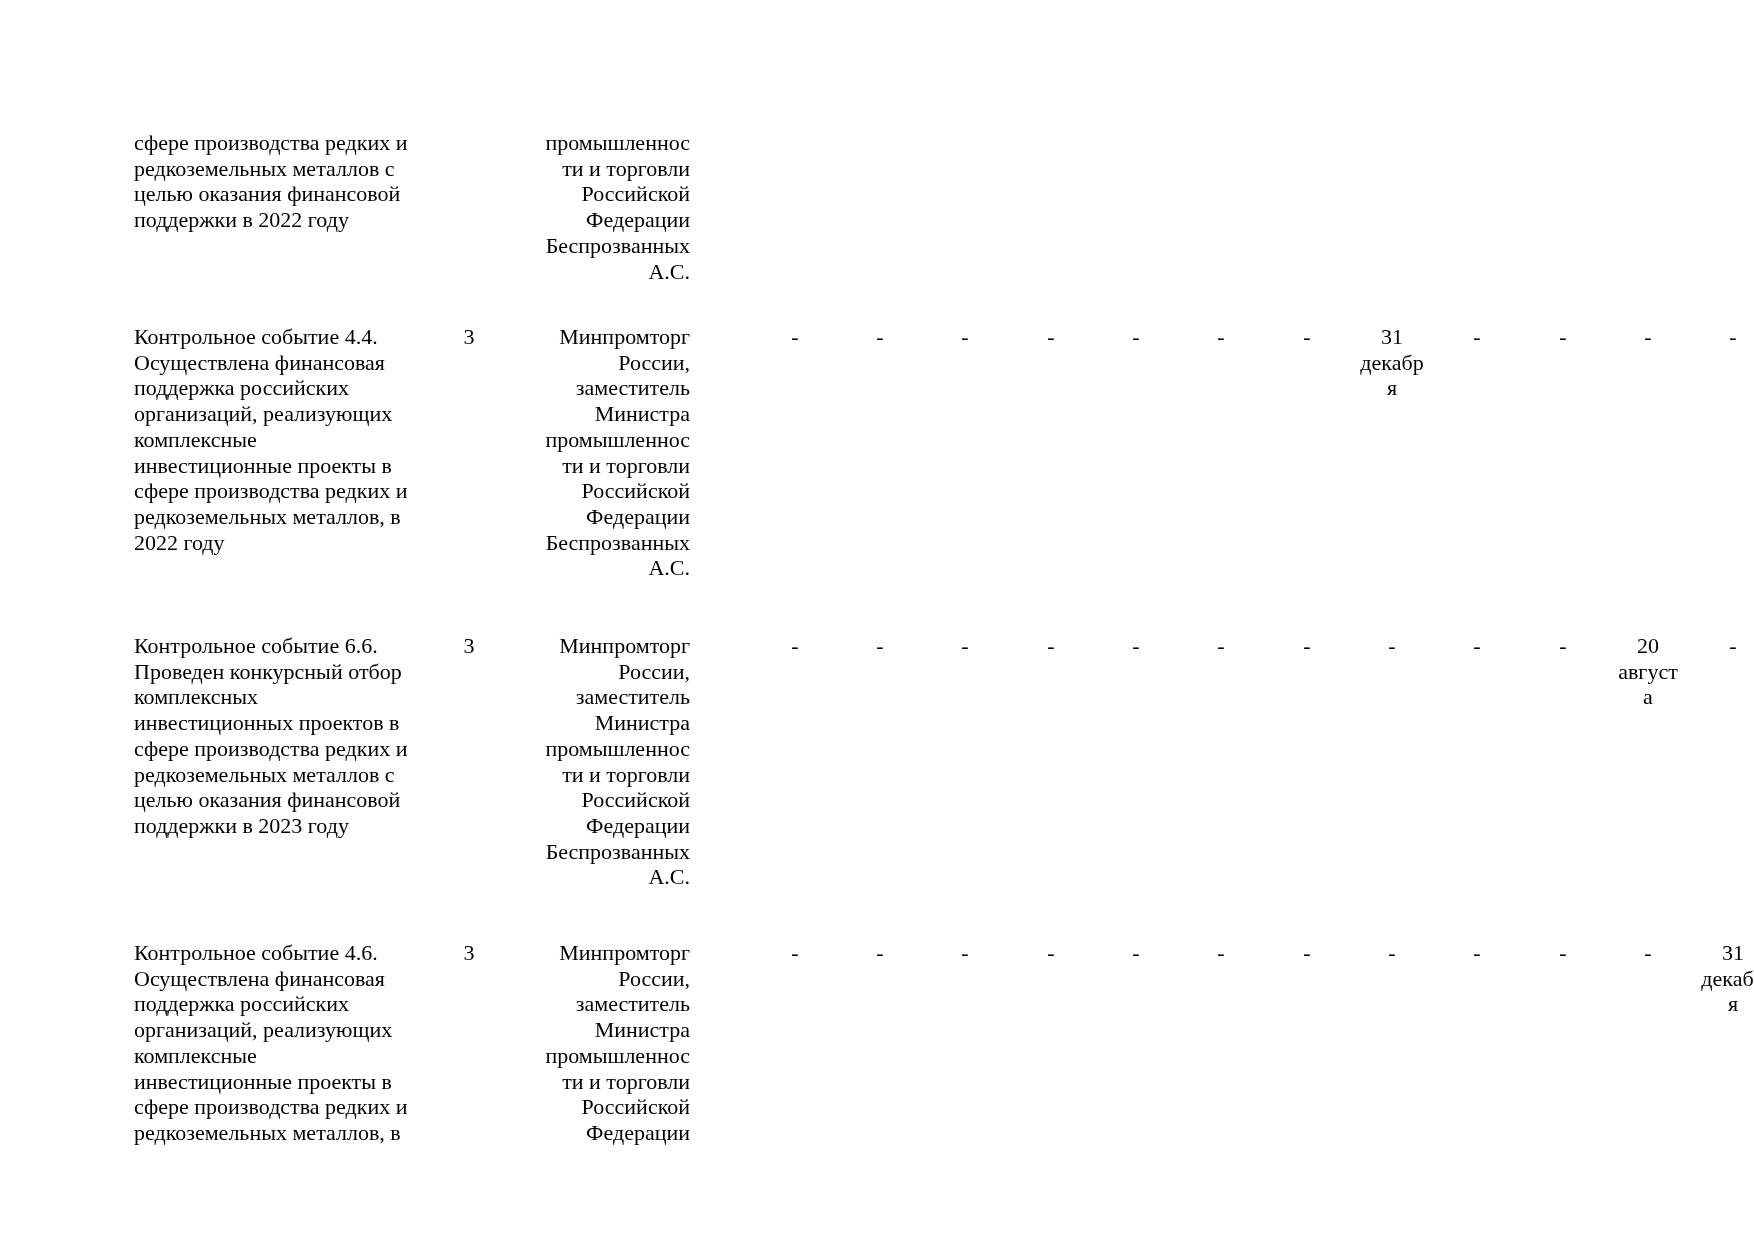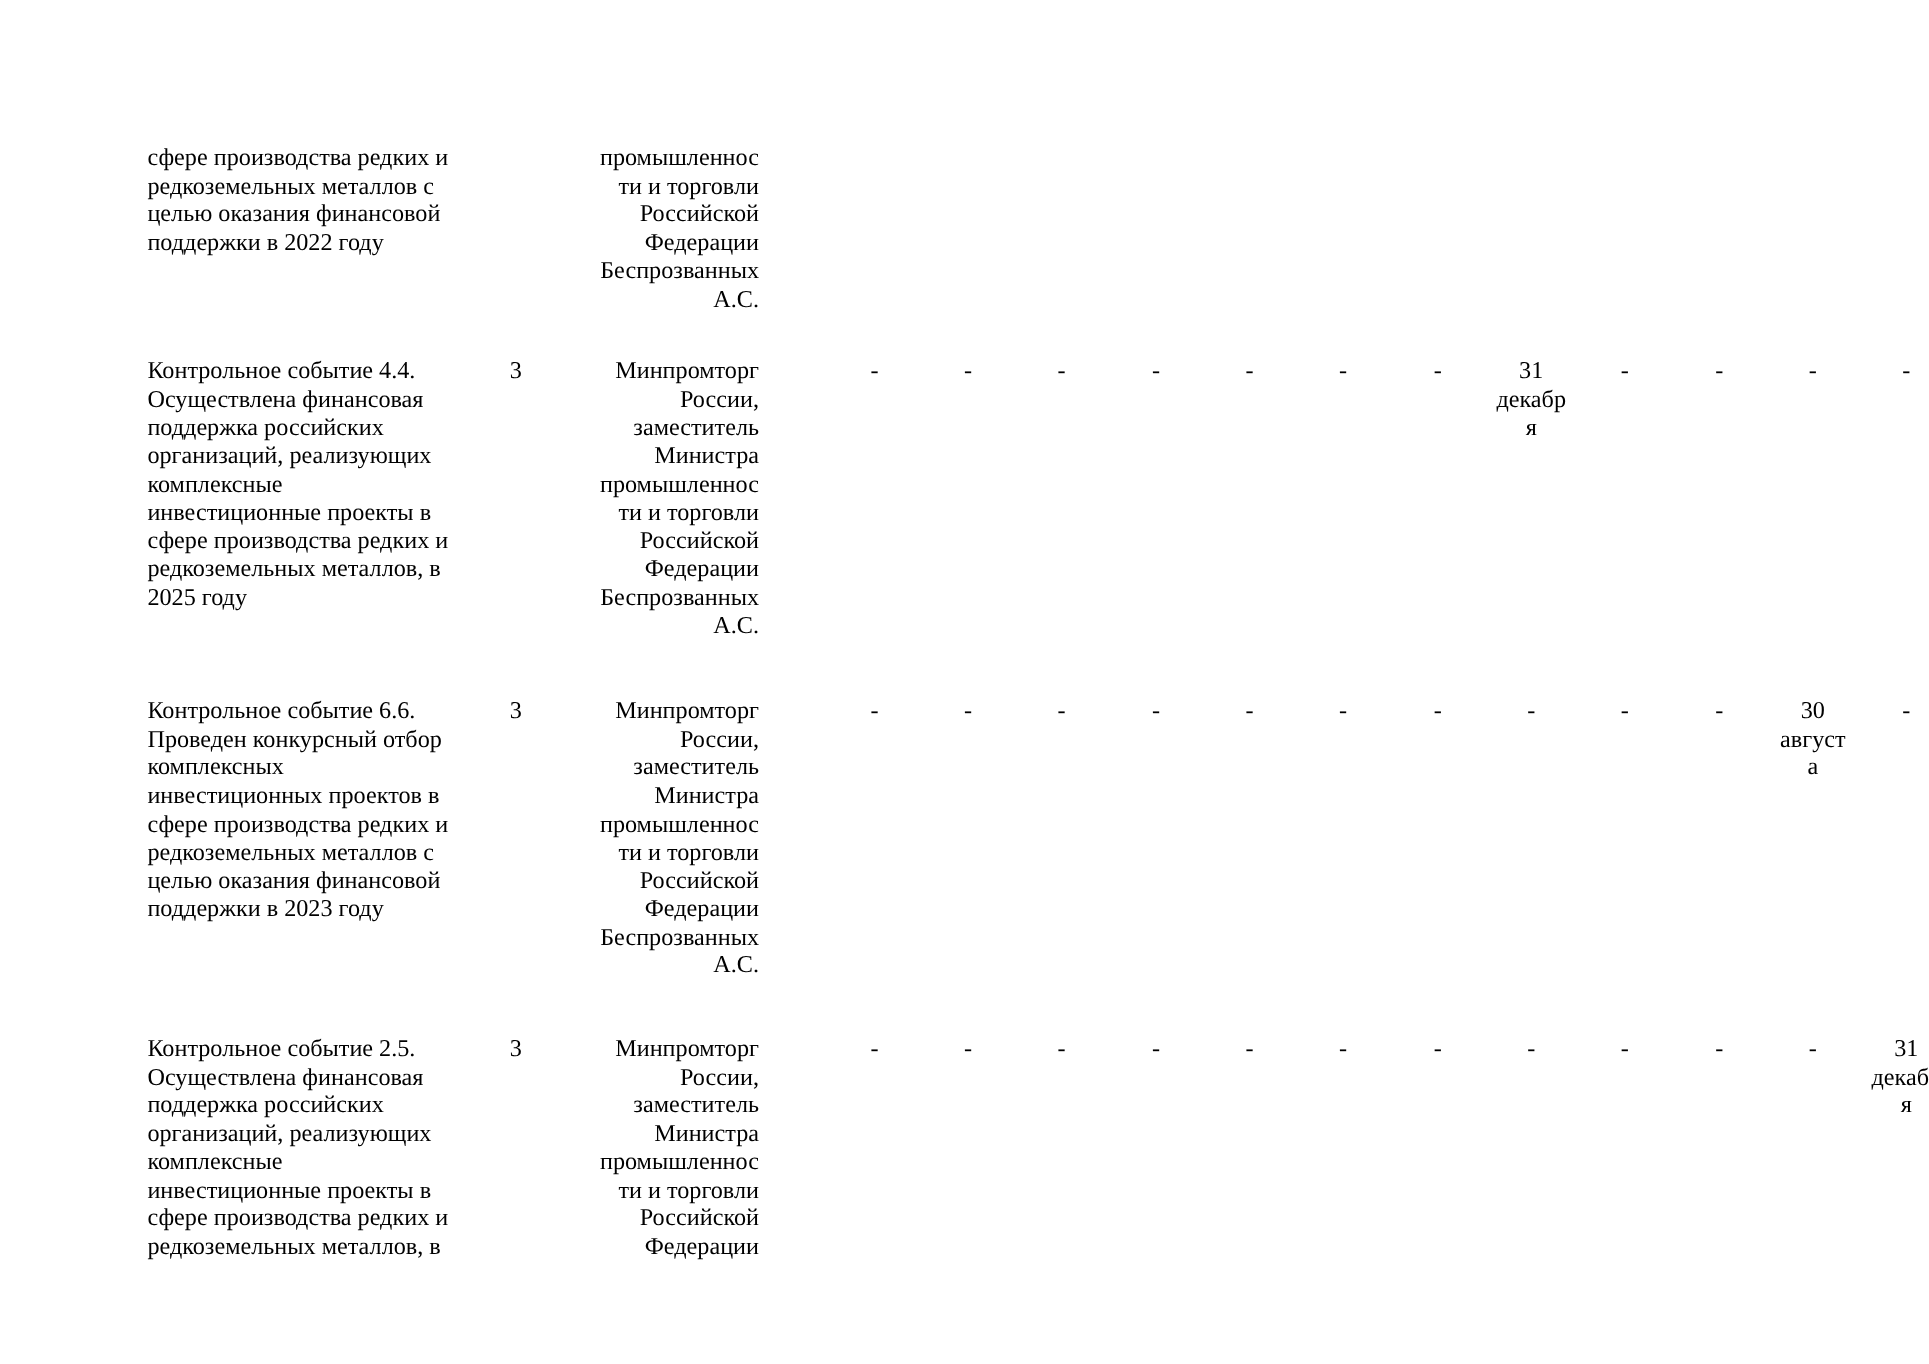--- a/index.html
+++ b/index.html
@@ -71,21 +71,21 @@
 
   <div class="row r1">
     <div class="cell c-event">Контрольное событие 4.4.
 Осуществлена финансовая
 поддержка российских
 организаций, реализующих
 комплексные
 инвестиционные проекты в
 сфере производства редких и
 редкоземельных металлов, в
-2025 году</div>
+2022 году</div>
     <div class="cell c-num">3</div>
     <div class="cell c-exec">Минпромторг
 России,
 заместитель
 Министра
 промышленнос
 ти и торговли
 Российской
 Федерации
 Беспрозванных
@@ -129,28 +129,28 @@
     <div class="cell c-sched n1">-</div>
     <div class="cell c-sched n2">-</div>
     <div class="cell c-sched n3">-</div>
     <div class="cell c-sched n4">-</div>
     <div class="cell c-sched n5">-</div>
     <div class="cell c-sched n6">-</div>
     <div class="cell c-sched n7">-</div>
     <div class="cell c-sched n8">-</div>
     <div class="cell c-sched n9">-</div>
     <div class="cell c-sched n10">-</div>
-    <div class="cell c-sched n11">30
+    <div class="cell c-sched n11">20
 август
 а</div>
     <div class="cell c-sched n12">-</div>
   </div>
 
   <div class="row r3">
-    <div class="cell c-event">Контрольное событие 2.5.
+    <div class="cell c-event">Контрольное событие 4.6.
 Осуществлена финансовая
 поддержка российских
 организаций, реализующих
 комплексные
 инвестиционные проекты в
 сфере производства редких и
 редкоземельных металлов, в</div>
     <div class="cell c-num">3</div>
     <div class="cell c-exec">Минпромторг
 России,

